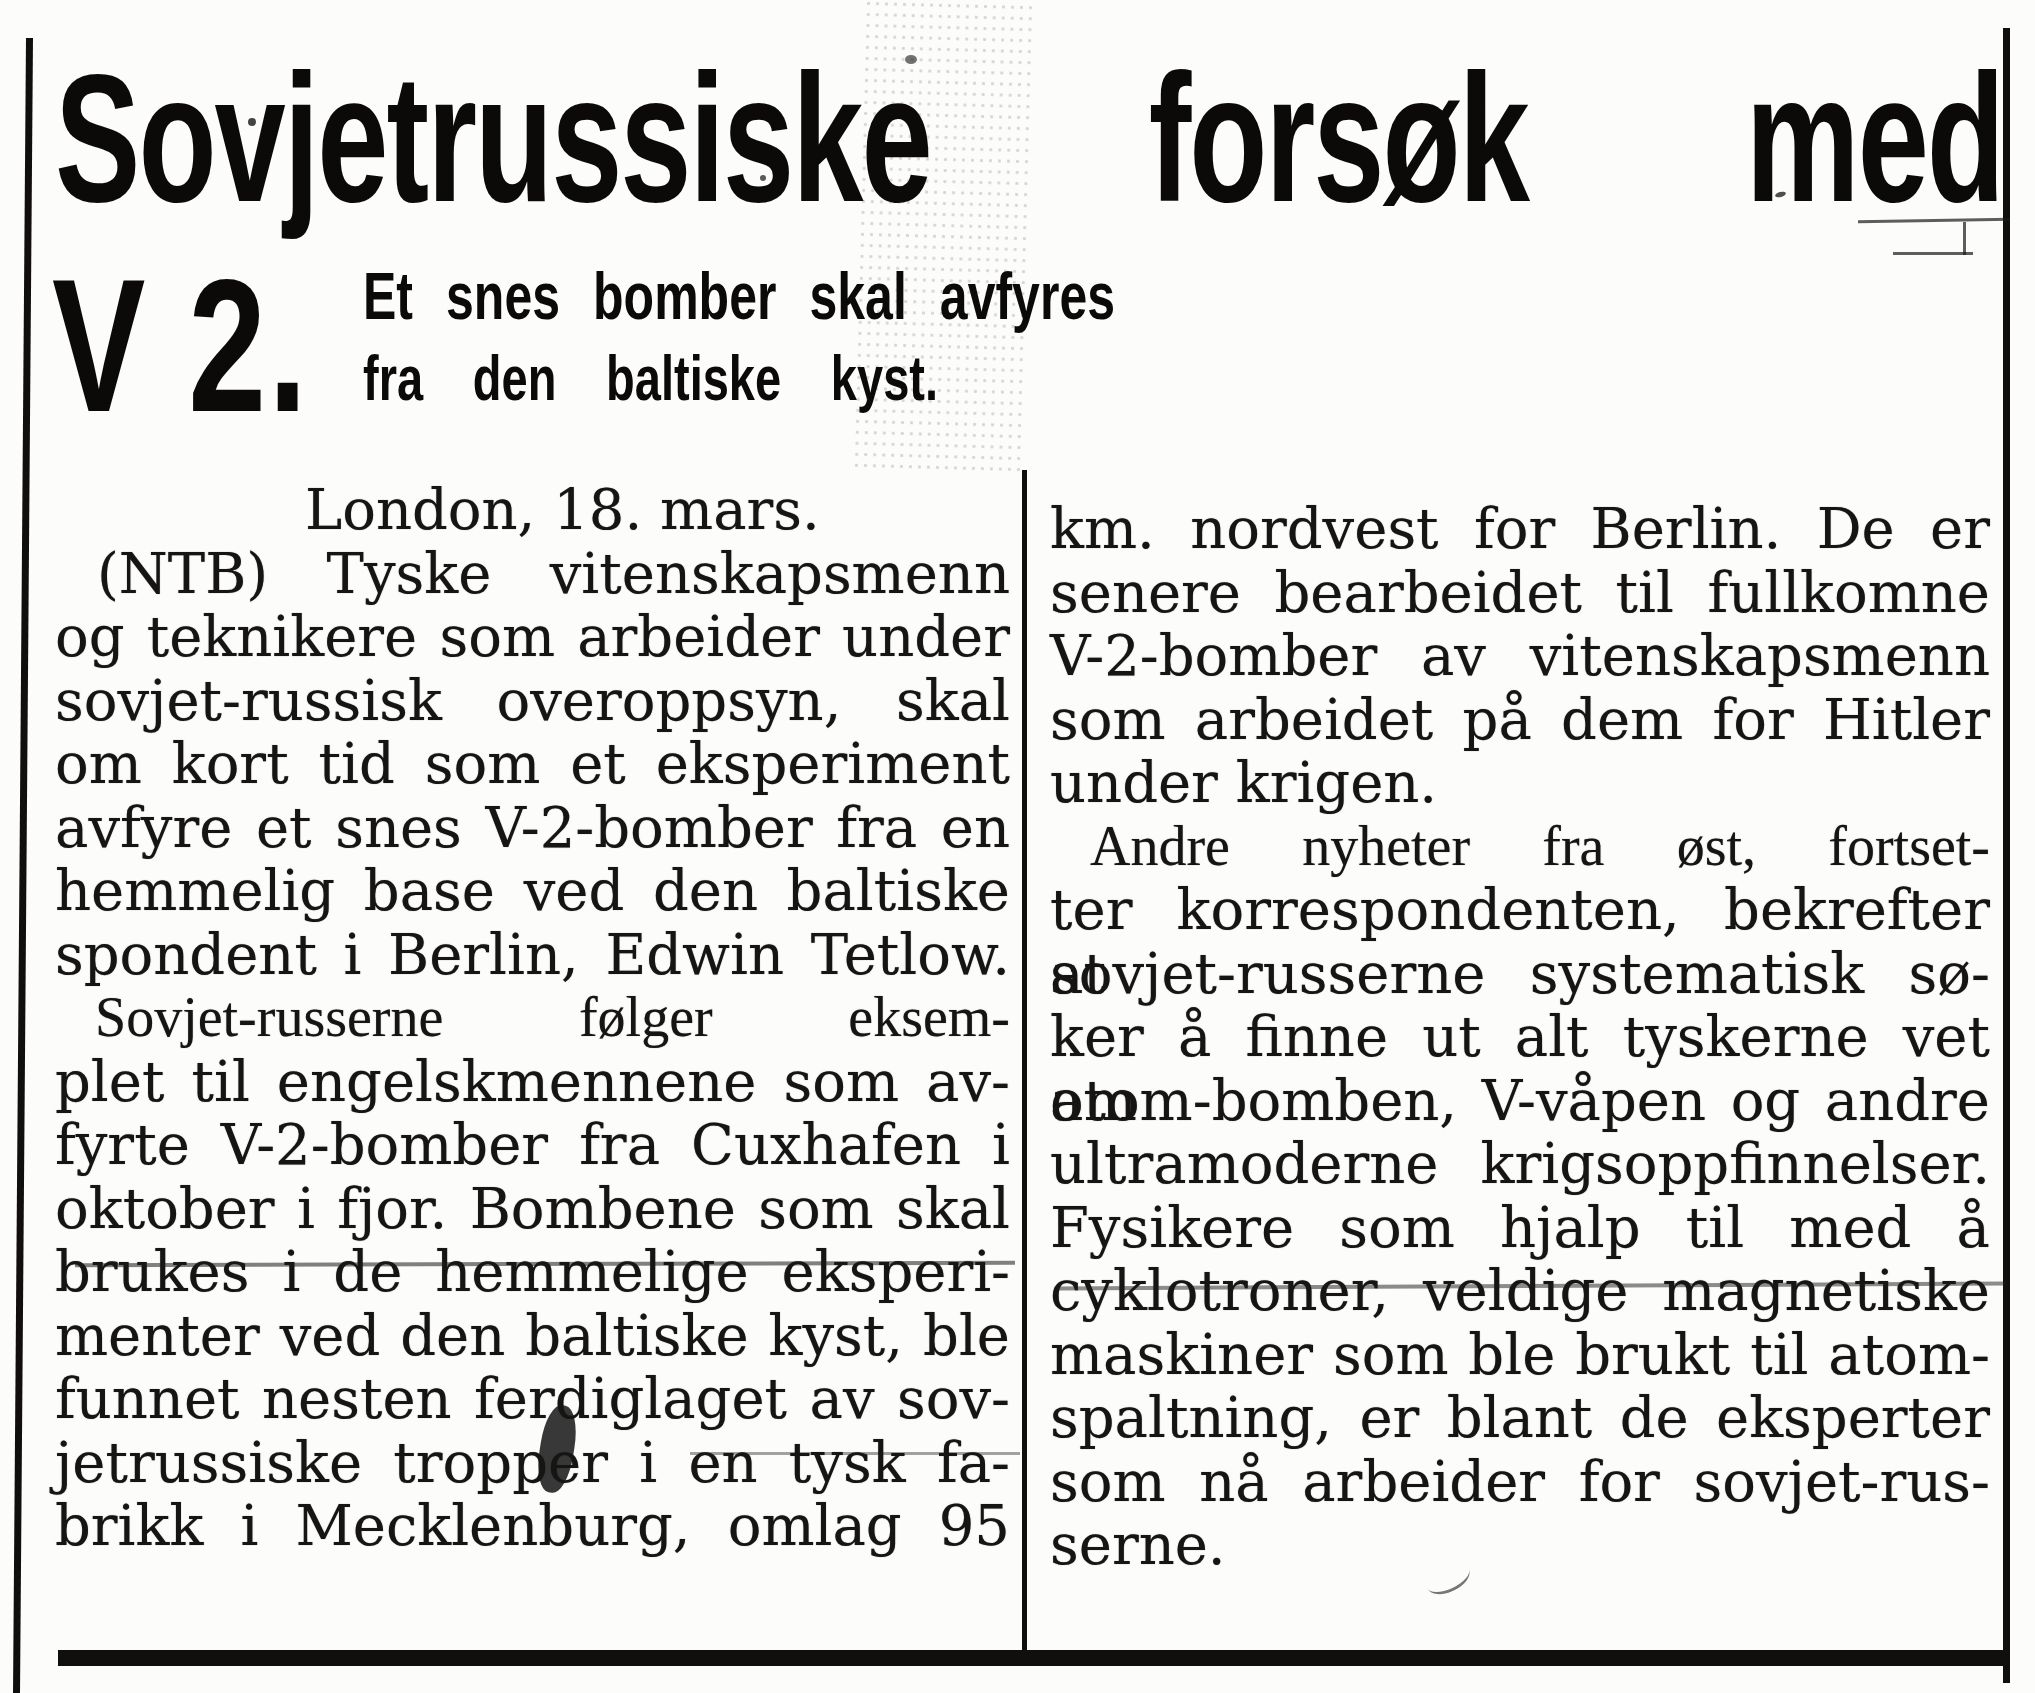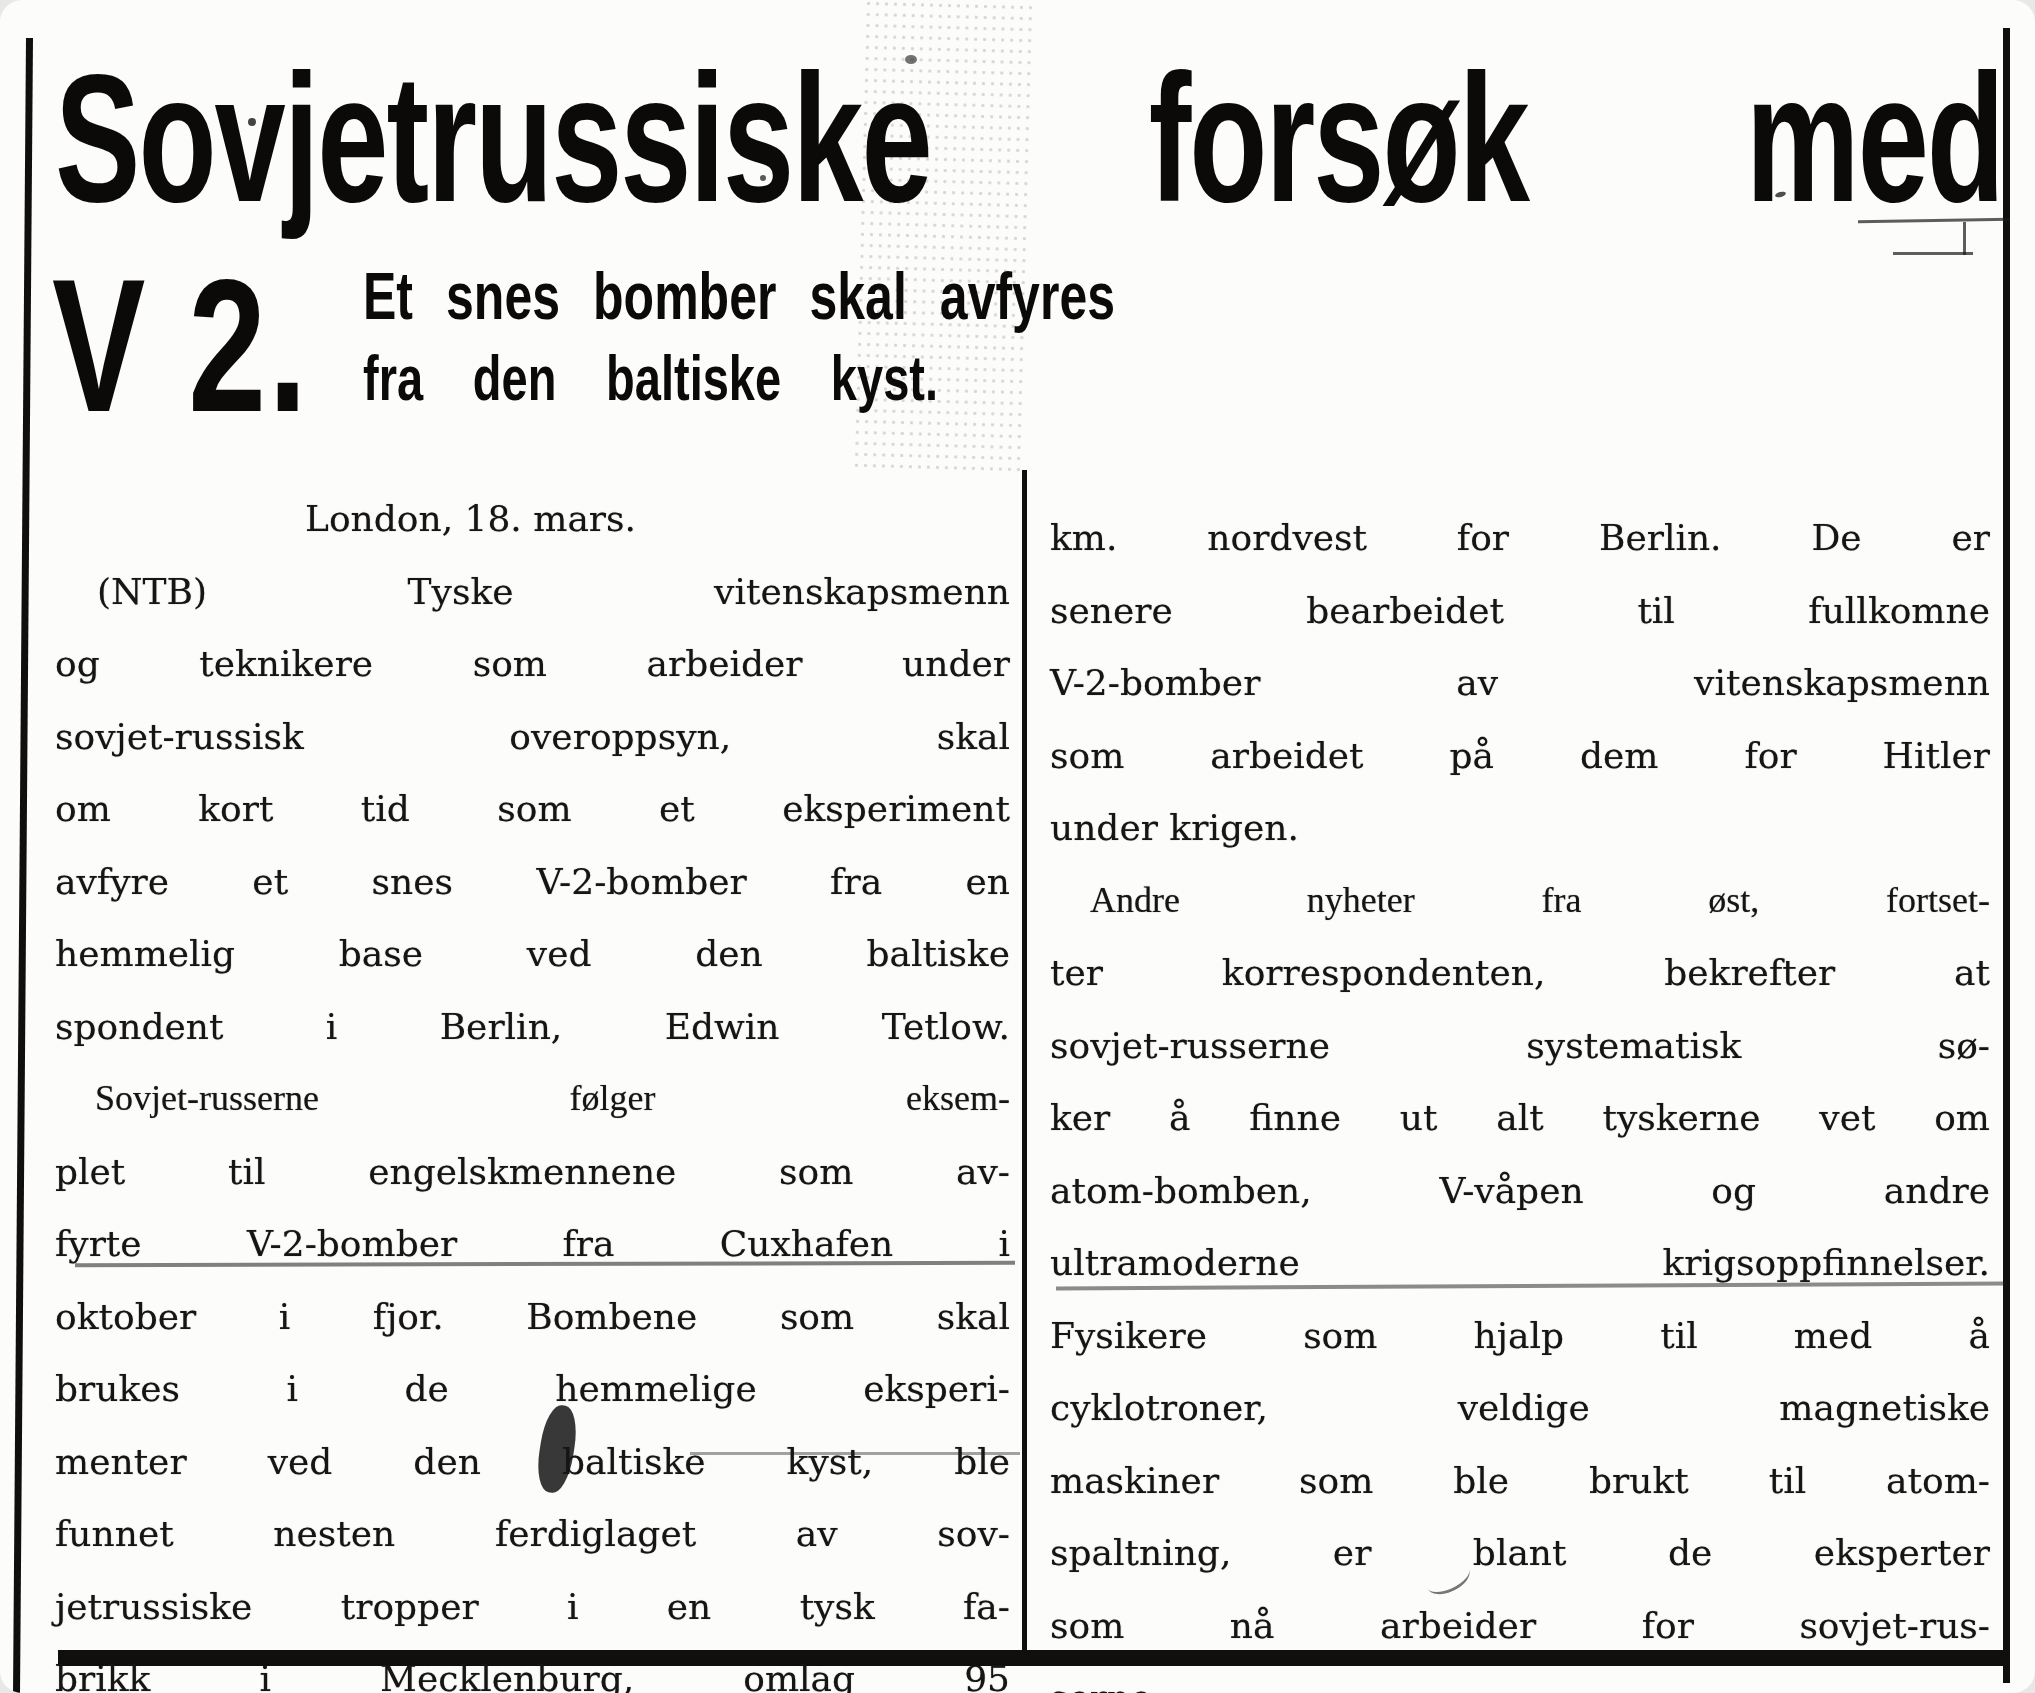--- a/index.html
+++ b/index.html
@@ -1,21 +1,20 @@
 <!DOCTYPE html>
 <html><head>
 <meta charset="utf-8">
 <style>
   html,body{margin:0;padding:0;background:#e8e8e6;}
   .page{
     position:relative; width:2035px; height:1693px; overflow:hidden;
     background:#fcfcfa;
     color:#161513;
     font-family:"DejaVu Serif","Liberation Serif",serif;
-    border-radius:22px;
   }
   
   .vline,.hline{position:absolute;background:#100f0e;}
   #border-left{left:26px;top:38px;width:7px;height:1655px;transform:rotate(0.45deg);transform-origin:top center;}
   #border-right{left:2003px;top:28px;width:7px;height:1655px;}
   #column-divider{left:1022px;top:470px;width:5px;height:1185px;}
   #rule-bottom{left:58px;top:1650px;width:1946px;height:16px;}
   
   .hl{
     position:absolute;
@@ -46,25 +45,24 @@
     left:363px; top:346px; width:575px;
     font-size:47px; line-height:1;
     text-align:justify; text-align-last:justify;
     transform:scaleY(1.35);
   }
   
   .col{position:absolute;}
   #colL{left:55px; top:478px; width:955px;}
   #colR{left:1050px; top:497px; width:940px;}
   .ln{
-    font-size:36px; line-height:63.5px; height:63.5px;
+    font-size:56px; line-height:63.5px; height:63.5px;
     white-space:normal;
     text-align:justify; text-align-last:justify;
     text-shadow:0 0 1px rgba(10,10,10,.5);
-    margin-top:9px;
   }
   .flush{text-align:left; text-align-last:left;}
   .dateline{text-align:left; text-align-last:left; padding-left:250px;}
   .ind1{padding-left:42px;}
   .ind2{padding-left:40px;font-family:Liberation Serif, serif;}
   
   .artifact{position:absolute;}
   #noise-band{
     left:858px; top:0; width:170px; height:470px;
     background-image:radial-gradient(rgba(20,20,20,.9) 1.2px, transparent 1.6px);

